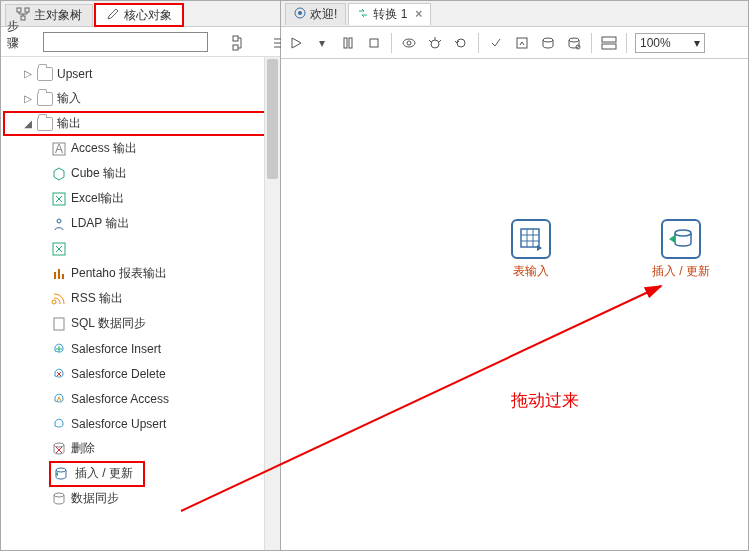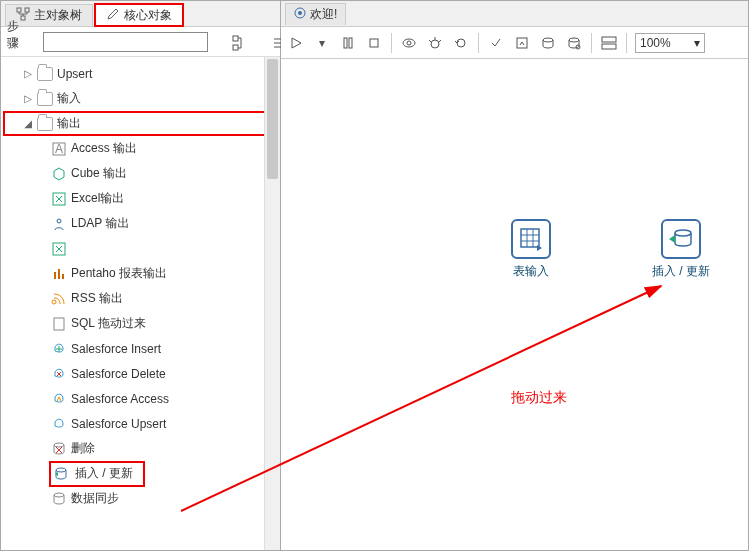--- a/index.html
+++ b/index.html
@@ -25,22 +25,22 @@
 .rtab{display:flex;align-items:center;height:22px;padding:0 8px;background:#fff;border:1px solid #ccc;border-bottom:none;margin-right:2px;gap:4px;cursor:pointer}
 .rtab.inactive{background:#e8e8e8}
 .rtab .x{margin-left:4px;color:#888;font-weight:bold;cursor:pointer}
 .toolbar{height:32px;border-bottom:1px solid #ccc;display:flex;align-items:center;padding:0 6px;gap:8px}
 .tb-ico{width:18px;height:18px;display:inline-flex;align-items:center;justify-content:center;cursor:pointer;color:#555}
 .tb-sep{width:1px;height:20px;background:#ccc}
 .zoom{width:70px;height:20px;border:1px solid #aaa;text-align:center;padding:0 4px;display:flex;align-items:center;justify-content:space-between}
 .canvas{position:relative;width:100%;height:calc(100% - 58px);background:#fff}
 .node{position:absolute;width:60px;text-align:center}
 .node .nicon{width:40px;height:40px;margin:0 auto 4px;border:2px solid #3a6ea5;border-radius:6px;background:#fff;display:flex;align-items:center;justify-content:center}
-.node .nlabel{font-size:12px;color:#0c4a6e}
-.annotation{position:absolute;color:#e00;font-size:14px}
+.node .nlabel{font-size:12px;color:#c2410c}
+.annotation{position:absolute;color:#e00;font-size:17px}
 .scrollbar{position:absolute;right:0;top:56px;bottom:0;width:16px;background:#f0f0f0;border-left:1px solid #ddd}
 .scroll-thumb{position:absolute;left:2px;right:2px;top:2px;height:120px;background:#c8c8c8;border-radius:2px}
 svg.arrow-svg{position:absolute;pointer-events:none}
 .leaf-highlight{padding-left:48px}
 .leaf-highlight .inner{display:inline-flex;align-items:center;gap:6px;outline:2px solid #e00;padding:2px 10px 2px 2px;height:22px}
 .output-highlight{outline:2px solid #e00;outline-offset:-2px}
 </style>
 </head>
 <body>
 
@@ -161,21 +161,21 @@
           </svg>
         </span>
         <span>RSS 输出</span>
       </div>
     <div class="tree-row leaf">
         <span class="file-icon">
           <svg width="16" height="16">
             <rect x="3" y="2" width="10" height="12" fill="none" stroke="#888"></rect>
           </svg>
         </span>
-        <span>SQL 拖动过来</span>
+        <span>SQL 数据同步</span>
       </div>
     <div class="tree-row leaf">
         <span class="file-icon">
           <svg width="16" height="16">
             <path d="M4 6c2-4 8-4 8 2 0 3-3 4-8 2z" fill="none" stroke="#39c"></path>
             <path d="M8 5v6M5 8h6" stroke="#2a7"></path>
           </svg>
         </span>
         <span>Salesforce Insert</span>
       </div>
@@ -245,20 +245,27 @@
 
 <div class="right-panel">
   <div class="right-tabs">
     <div class="rtab inactive">
       <span><svg width="12" height="12">
             <circle cx="6" cy="6" r="5" fill="none" stroke="#3a6ea5"></circle>
             <circle cx="6" cy="6" r="2" fill="#3a6ea5"></circle>
           </svg></span>
       <span>欢迎!</span>
     </div>
+    <div class="rtab">
+      <span><svg width="12" height="12">
+            <path d="M2 4h5l-2-2M10 8H5l2 2" stroke="#2a7" fill="none"></path>
+          </svg></span>
+      <span>转换 1</span>
+      <span class="x">×</span>
+    </div>
   </div>
 
   <div class="toolbar">
     <span class="tb-ico">
         <svg width="14" height="14">
           <path d="M3 2l9 5-9 5z" fill="none" stroke="#555"></path>
         </svg>
       </span>
     <span class="tb-ico">▾</span>
     <span class="tb-ico">

